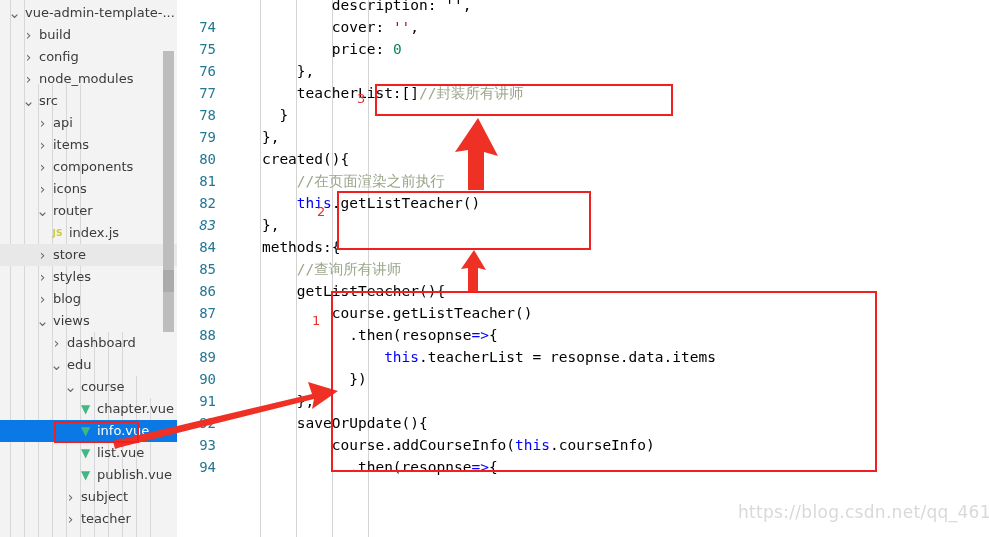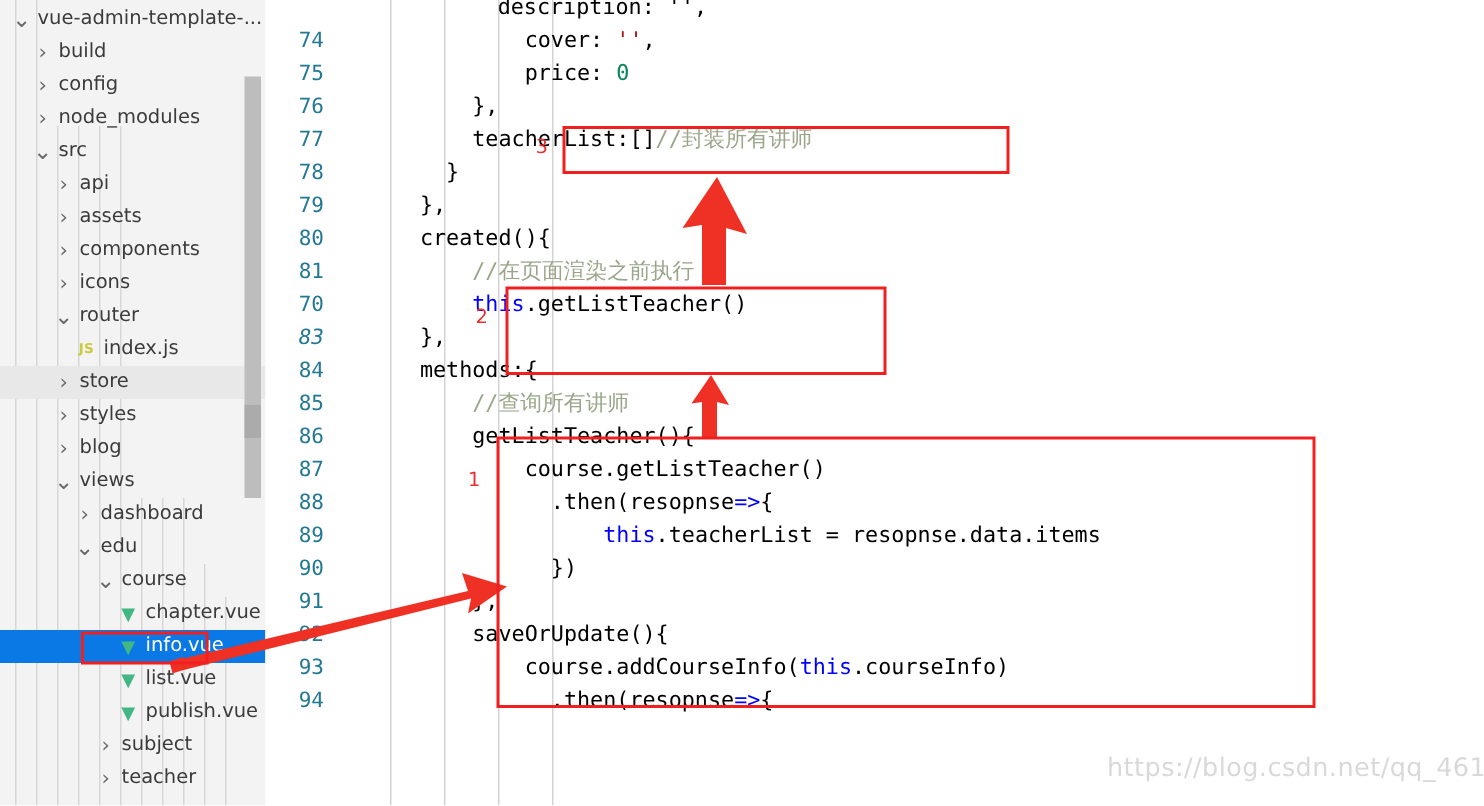--- a/index.html
+++ b/index.html
@@ -64,21 +64,21 @@
     position:absolute;left:0;top:0;width:45px;height:414px;
     text-align:right;
   }
   .lineno{
     position:absolute;right:6px;width:40px;
     font-family:"DejaVu Sans Mono","Liberation Mono",monospace;
     font-size:14px;line-height:22px;height:22px;
     color:#237893;
   }
   .codeline{
-    position:absolute;left:68px;height:22px;line-height:22px;
+    position:absolute;left:50px;height:22px;line-height:22px;
     font-family:"DejaVu Sans Mono","Liberation Mono",monospace;
     font-size:14.5px;
     color:#000000;
     white-space:pre;
   }
   .ind{position:absolute;top:0;width:1px;height:537px;background:#d3d3d3;}
   .kw-this{color:#0000ff;}
   .cmt{color:#9aa68a;}
   .num{color:#098658;}
   .str{color:#a31515;}
@@ -141,21 +141,21 @@
         <div class="tree-row" style="position: absolute; top: 90px; left: 0px; width: 177px; padding-left: 22px; box-sizing: border-box;">
           <span class="chev" style="font-size: 15px;">⌄</span>
           <span class="label" style="margin-left: 4px;">src</span>
         </div>
         <div class="tree-row" style="position: absolute; top: 112px; left: 0px; width: 177px; padding-left: 36px; box-sizing: border-box;">
           <span class="chev" style="font-size: 14px;">›</span>
           <span class="label" style="margin-left: 4px;">api</span>
         </div>
         <div class="tree-row" style="position: absolute; top: 134px; left: 0px; width: 177px; padding-left: 36px; box-sizing: border-box;">
           <span class="chev" style="font-size: 14px;">›</span>
-          <span class="label" style="margin-left: 4px;">assets</span>
+          <span class="label" style="margin-left: 4px;">items</span>
         </div>
         <div class="tree-row" style="position: absolute; top: 156px; left: 0px; width: 177px; padding-left: 36px; box-sizing: border-box;">
           <span class="chev" style="font-size: 14px;">›</span>
           <span class="label" style="margin-left: 4px;">components</span>
         </div>
         <div class="tree-row" style="position: absolute; top: 178px; left: 0px; width: 177px; padding-left: 36px; box-sizing: border-box;">
           <span class="chev" style="font-size: 14px;">›</span>
           <span class="label" style="margin-left: 4px;">icons</span>
         </div>
         <div class="tree-row" style="position: absolute; top: 200px; left: 0px; width: 177px; padding-left: 36px; box-sizing: border-box;">
@@ -231,21 +231,21 @@
     <div class="ind" style="left:191px;"></div>
     <div class="gutter">
         <div class="lineno" style="top: 16px;">74</div>
         <div class="lineno" style="top: 38px;">75</div>
         <div class="lineno" style="top: 60px;">76</div>
         <div class="lineno" style="top: 82px;">77</div>
         <div class="lineno" style="top: 104px;">78</div>
         <div class="lineno" style="top: 126px;">79</div>
         <div class="lineno" style="top: 148px;">80</div>
         <div class="lineno" style="top: 170px;">81</div>
-        <div class="lineno" style="top: 192px;">70</div>
+        <div class="lineno" style="top: 192px;">82</div>
         <div class="lineno" style="top: 214px; font-style: italic;">83</div>
         <div class="lineno" style="top: 236px;">84</div>
         <div class="lineno" style="top: 258px;">85</div>
         <div class="lineno" style="top: 280px;">86</div>
         <div class="lineno" style="top: 302px;">87</div>
         <div class="lineno" style="top: 324px;">88</div>
         <div class="lineno" style="top: 346px;">89</div>
         <div class="lineno" style="top: 368px;">90</div>
         <div class="lineno" style="top: 390px;">91</div>
         <div class="lineno" style="top: 412px;">92</div>

